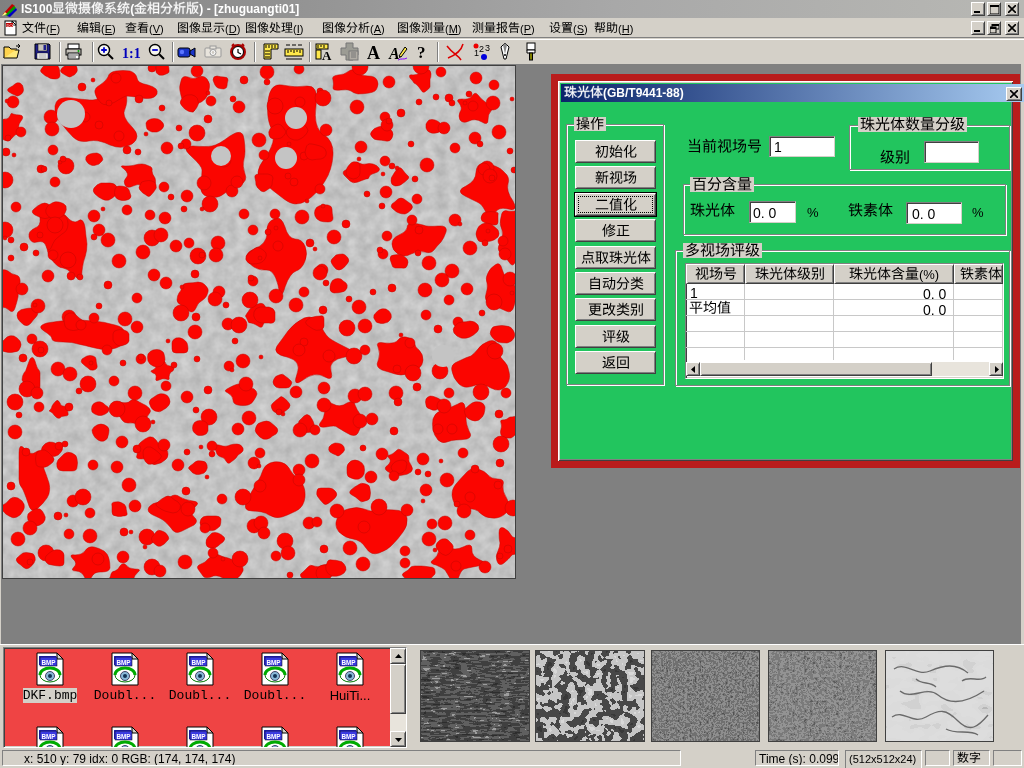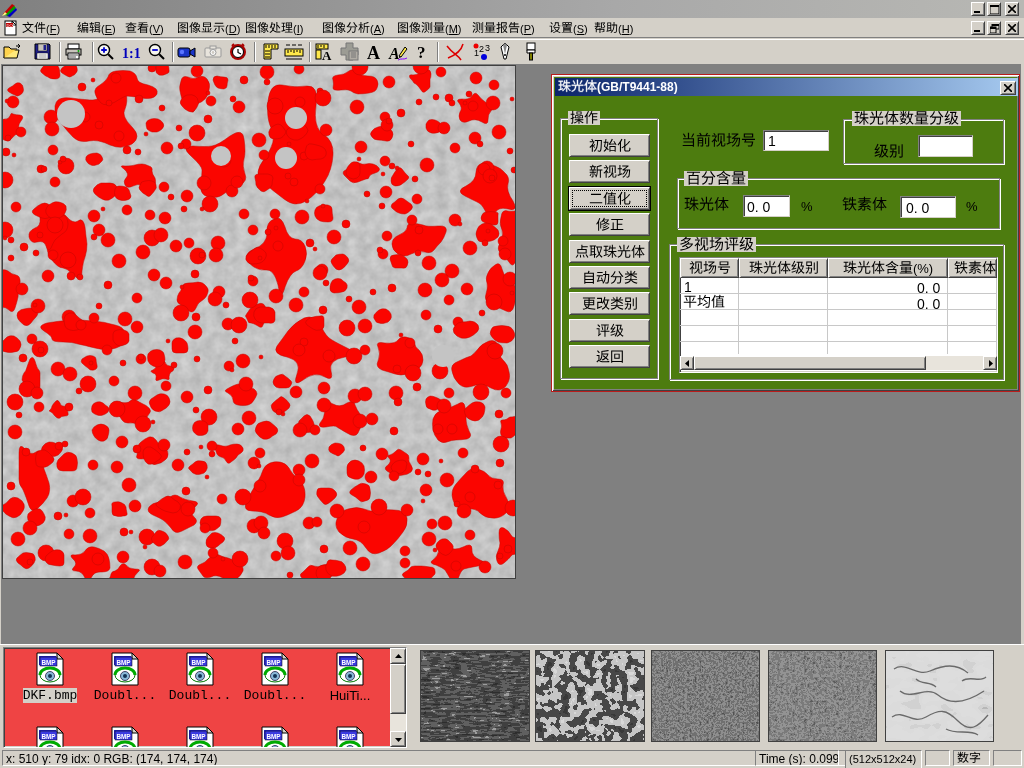--- a/index.html
+++ b/index.html
@@ -82,20 +82,39 @@
 <path id="u94C1" d="M184 838C152 744 95 655 32 596C45 580 65 541 71 526C108 561 143 606 173 656H430V728H213C228 757 241 788 252 818ZM59 344V275H211V68C211 26 183 2 164 -8C177 -24 195 -56 201 -75C218 -58 246 -42 432 58C427 73 420 102 417 122L283 54V275H429V344H283V479H404V547H109V479H211V344ZM662 835V660H561C570 702 579 745 585 789L514 800C499 681 470 564 423 486C440 478 471 460 485 449C507 488 527 537 543 591H662V528C662 486 662 440 657 393H447V321H647C624 197 563 69 407 -24C425 -38 450 -64 461 -79C594 8 664 119 699 232C743 95 811 -15 914 -76C925 -56 948 -29 965 -14C852 45 779 170 742 321H953V393H731C735 440 736 485 736 528V591H929V660H736V835Z"></path>
     </defs>
   </svg>
 <div class="abs" style="left:0;top:0;width:1024px;height:18px;background:linear-gradient(90deg,#808080,#a8a8a8 60%,#b8b8b4)">
 <svg class="abs" style="left:2px;top:1px" width="16" height="16" viewBox="0 0 16 16">
 <path d="M1 13 L10 3 L13 5 L4 14 Z" fill="#c00000"></path>
       <path d="M3 14 L12 5 L14 7 L6 15 Z" fill="#00a000"></path>
       <path d="M5 15 L14 7 L15 9 L8 16 Z" fill="#0000c0"></path>
       <path d="M0 15 L3 11 L5 13 Z" fill="#ffff80"></path>
     </svg>
+<div class="abs" style="left:21px;top:2px;color:#fff;font-weight:bold;font-size:12px;letter-spacing:0;white-space:nowrap">
+IS100<svg class="ct" style="width:78px;height:13px;" viewBox="0 0 6000 1000">
+        <g fill="#fff" stroke-width="28" stroke="#fff" transform="translate(0,830) scale(1,-1)">
+          <use href="#u663E" x="0"></use>
+          <use href="#u5FAE" x="1000"></use>
+          <use href="#u6444" x="2000"></use>
+          <use href="#u50CF" x="3000"></use>
+          <use href="#u7CFB" x="4000"></use>
+          <use href="#u7EDF" x="5000"></use>
+        </g>
+      </svg>(<svg class="ct" style="width:65px;height:13px;" viewBox="0 0 5000 1000">
+        <g fill="#fff" stroke-width="28" stroke="#fff" transform="translate(0,830) scale(1,-1)">
+          <use href="#u91D1" x="0"></use>
+          <use href="#u76F8" x="1000"></use>
+          <use href="#u5206" x="2000"></use>
+          <use href="#u6790" x="3000"></use>
+          <use href="#u7248" x="4000"></use>
+        </g>
+      </svg>) - [zhuguangti01]</div>
 <div class="btn abs" style="left:971px;top:2px;width:14px;height:14px">
       <svg width="8" height="8" viewBox="0 0 8 8">
         <rect x="0" y="6" width="6" height="2" fill="#000"></rect>
       </svg>
     </div>
 <div class="btn abs" style="left:987px;top:2px;width:14px;height:14px">
       <svg width="9" height="9" viewBox="0 0 9 9">
         <rect x="0" y="0" width="9" height="9" fill="none" stroke="#000" stroke-width="1"></rect>
         <rect x="0" y="0" width="9" height="2" fill="#000"></rect>
       </svg>
@@ -846,21 +865,21 @@
           <circle cx="199" cy="143" r="2"></circle>
           <circle cx="420" cy="435" r="2"></circle>
         </g>
         <circle cx="68" cy="48" r="14" fill="#c4c4c4"></circle>
         <circle cx="293" cy="52" r="11" fill="#c4c4c4"></circle>
         <circle cx="283" cy="92" r="11" fill="#c4c4c4"></circle>
         <circle cx="218" cy="90" r="10" fill="#c4c4c4"></circle>
         <circle cx="440" cy="290" r="11" fill="#c4c4c4"></circle>
 </svg></div>
 </div>
-<div class="abs" style="left:551px;top:74px;width:469px;height:318px;background:#4d7c0f;border:1px solid #b91c1c;box-shadow:inset 1px 1px 0 #fff,inset -1px -1px 0 #404040,inset 2px 2px 0 #d4d0c8,inset -2px -2px 0 #808080">
+<div class="abs" style="left:551px;top:74px;width:469px;height:394px;background:#22c55e;border:7px solid #b91c1c;box-shadow:inset 1px 1px 0 #fff,inset -1px -1px 0 #404040,inset 2px 2px 0 #d4d0c8,inset -2px -2px 0 #808080">
 <div class="abs" style="left:3px;top:3px;width:463px;height:18px;background:linear-gradient(90deg,#0a246a,#a6caf0);display:flex;align-items:center">
 <div style="margin-left:3px;color:#fff;font-weight:bold;white-space:nowrap"><svg class="ct" style="width:39px;height:13px;" viewBox="0 0 3000 1000">
           <g fill="#fff" stroke-width="28" stroke="#fff" transform="translate(0,830) scale(1,-1)">
             <use href="#u73E0" x="0"></use>
             <use href="#u5149" x="1000"></use>
             <use href="#u4F53" x="2000"></use>
           </g>
         </svg><span style="font-size:12px">(GB/T9441-88)</span></div>
     </div>
 <div class="btn abs" style="left:448px;top:6px;width:16px;height:14px">
@@ -1309,21 +1328,21 @@
           <path d="M8 18 C20 10 30 26 44 20 S70 12 82 22"></path>
           <path d="M14 40 C26 50 40 34 52 44 S80 52 98 40"></path>
           <path d="M6 66 C18 58 26 74 40 66 S60 58 72 70 S92 76 102 64"></path>
           <path d="M30 28 C36 34 44 30 50 36"></path>
           <path d="M60 78 C70 84 84 78 92 84"></path>
           <path d="M76 30 C84 24 94 32 100 26"></path>
         </g>
       </svg></div>
 </div>
 <div class="abs" style="left:0;top:748px;width:1024px;height:20px;background:#d4d0c8">
-<div class="abs" style="left:2px;top:2px;width:844px;height:16px;border:1px solid;border-color:#808080 #fff #fff #808080;padding:1px 0 0 3px;font-size:12px;white-space:nowrap;overflow:hidden">x: 510 y: 79 idx: 0 RGB: (174, 174, 174)</div>
+<div class="abs" style="left:2px;top:2px;width:679px;height:16px;border:1px solid;border-color:#808080 #fff #fff #808080;padding:1px 0 0 21px;font-size:12px;white-space:nowrap;overflow:hidden">x: 510 y: 79 idx: 0 RGB: (174, 174, 174)</div>
 <div class="abs" style="left:755px;top:2px;width:84px;height:16px;border:1px solid;border-color:#808080 #fff #fff #808080;padding:1px 0 0 3px;font-size:12px;white-space:nowrap;overflow:hidden">Time (s): 0.099</div>
 <div class="abs" style="left:845px;top:2px;width:77px;height:29px;border:1px solid;border-color:#808080 #fff #fff #808080;padding:1px 0 0 3px;font-size:12px;white-space:nowrap;overflow:hidden"><span style="font-size:11px">(512x512x24)</span></div>
 <div class="abs" style="left:925px;top:2px;width:25px;height:16px;border:1px solid;border-color:#808080 #fff #fff #808080;padding:1px 0 0 3px;font-size:12px;white-space:nowrap;overflow:hidden"></div>
 <div class="abs" style="left:953px;top:2px;width:37px;height:16px;border:1px solid;border-color:#808080 #fff #fff #808080;padding:1px 0 0 3px;font-size:12px;white-space:nowrap;overflow:hidden"><svg class="ct" style="width:24px;height:12px;" viewBox="0 0 2000 1000">
         <g fill="#000" transform="translate(0,830) scale(1,-1)">
           <use href="#u6570" x="0"></use>
           <use href="#u5B57" x="1000"></use>
         </g>
       </svg></div>
 <div class="abs" style="left:993px;top:2px;width:29px;height:16px;border:1px solid;border-color:#808080 #fff #fff #808080;padding:1px 0 0 3px;font-size:12px;white-space:nowrap;overflow:hidden"></div>

